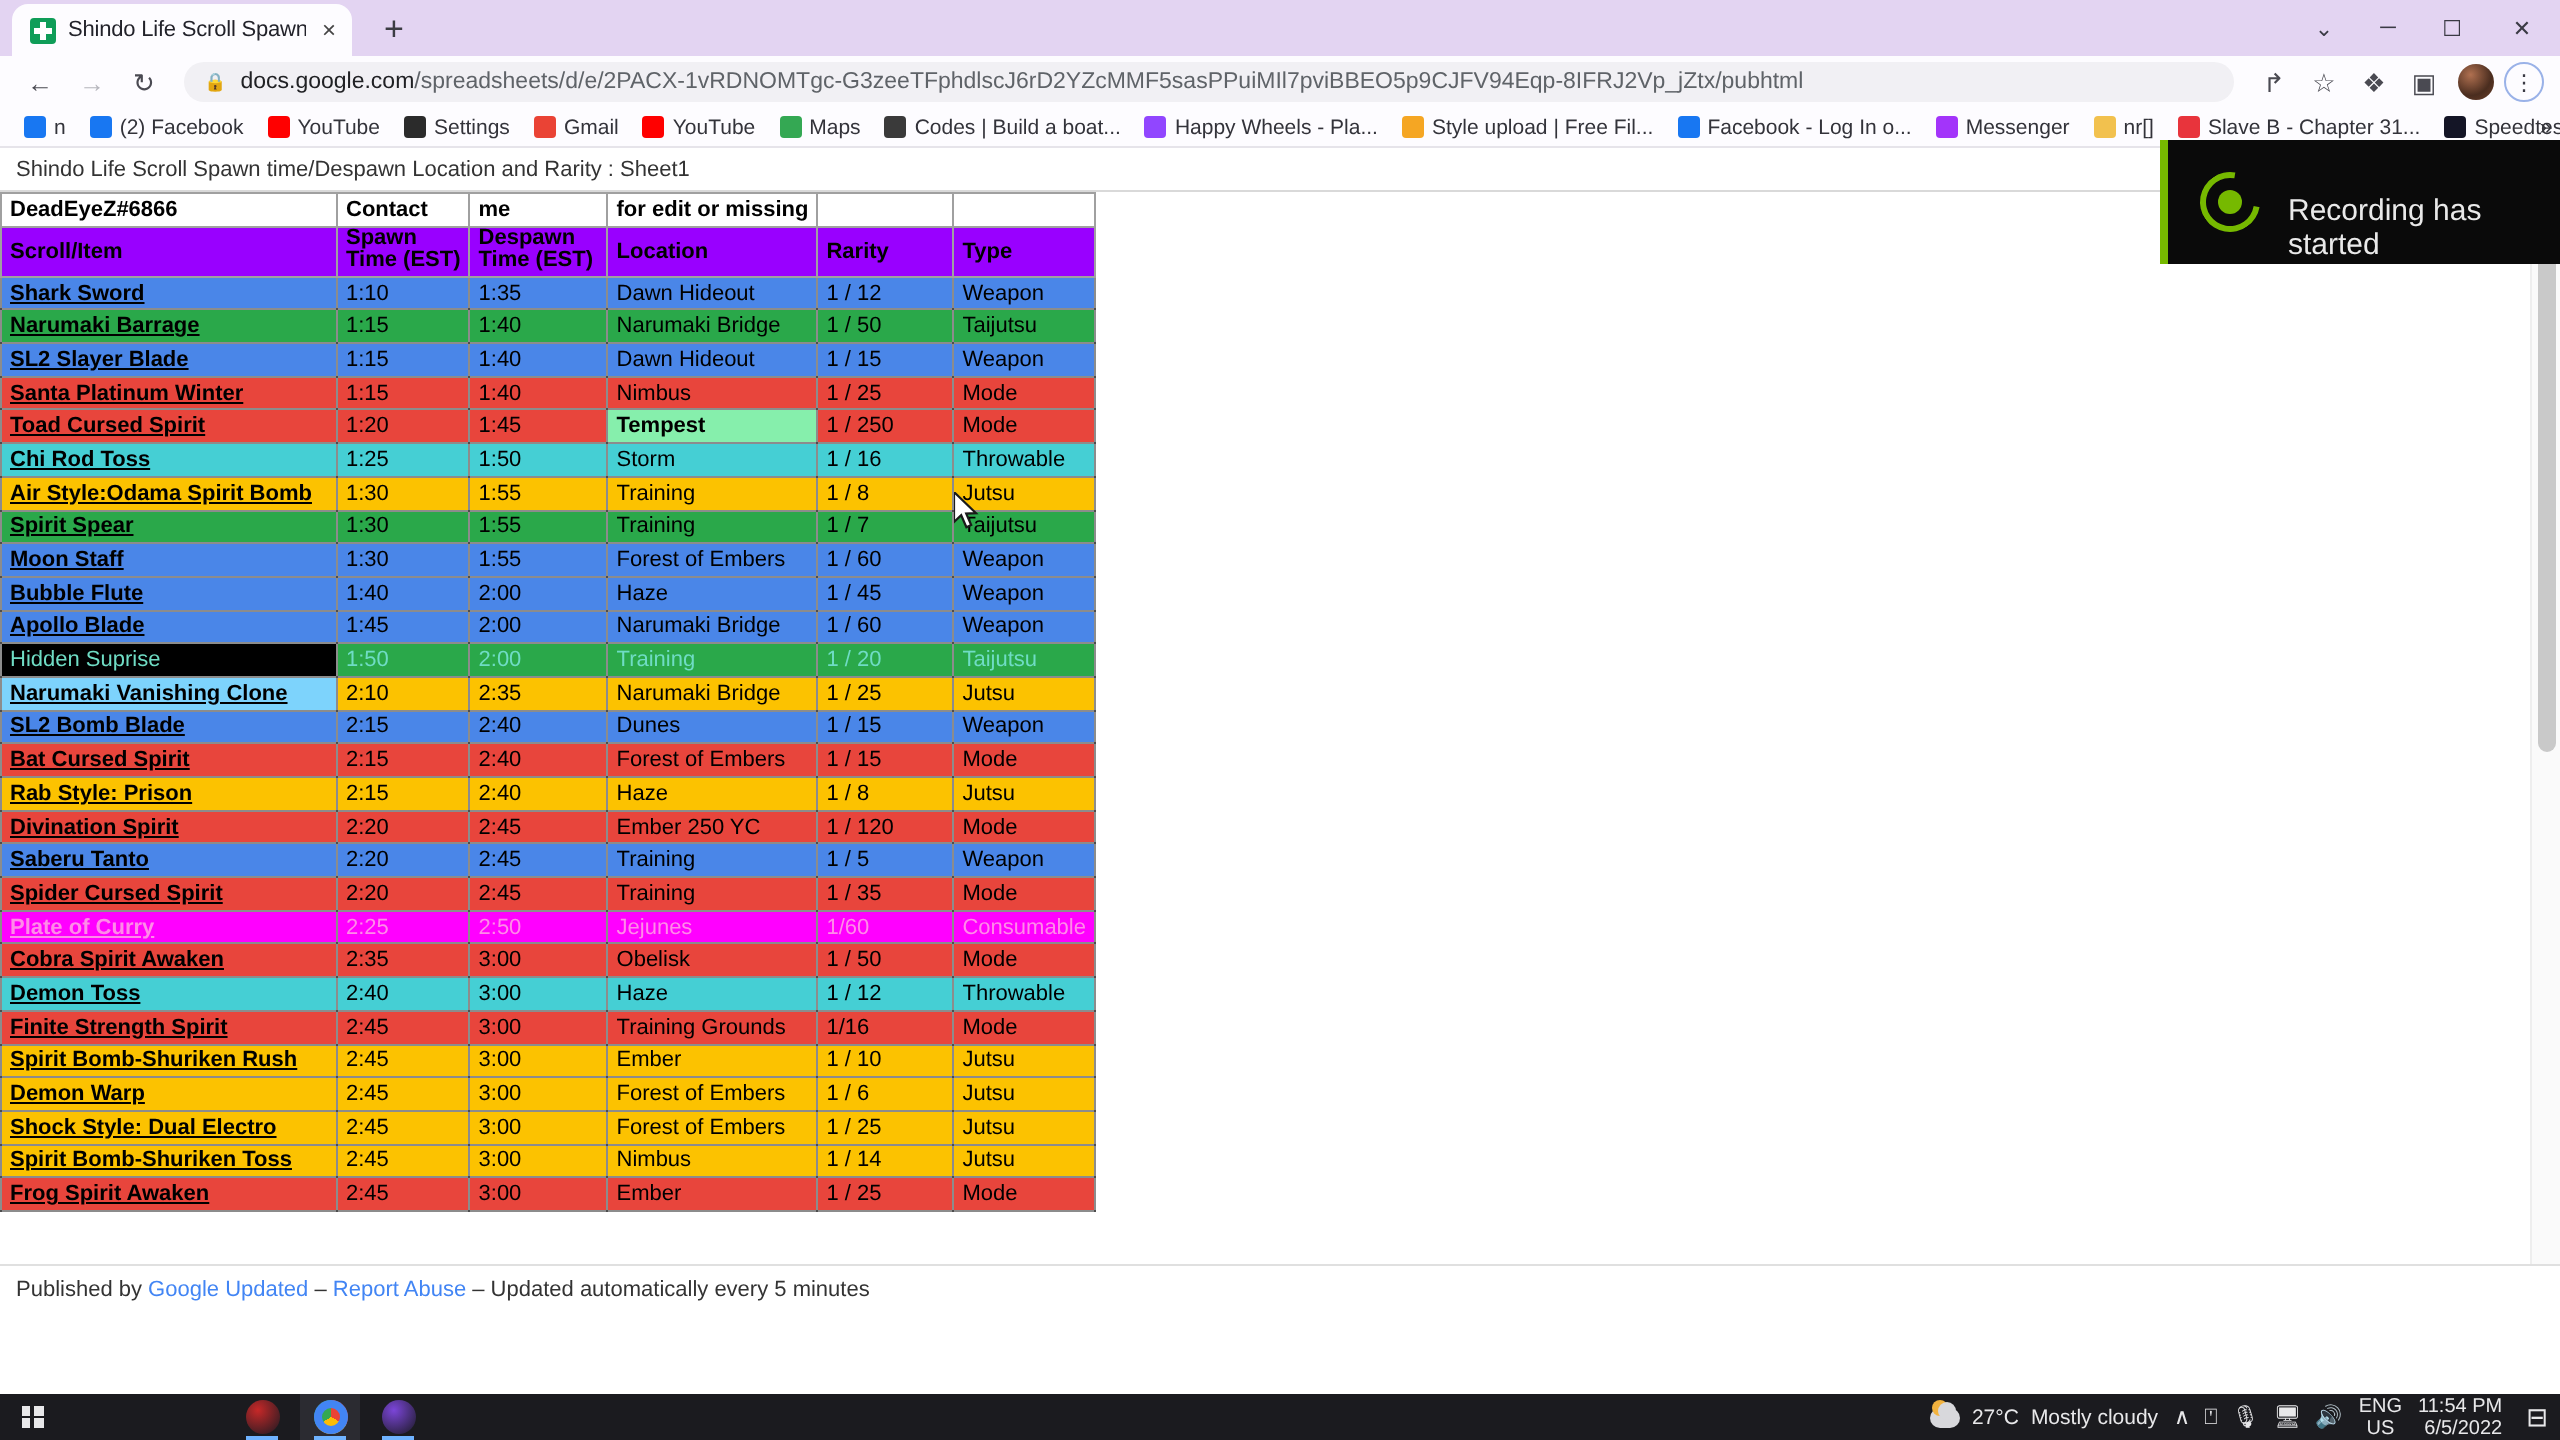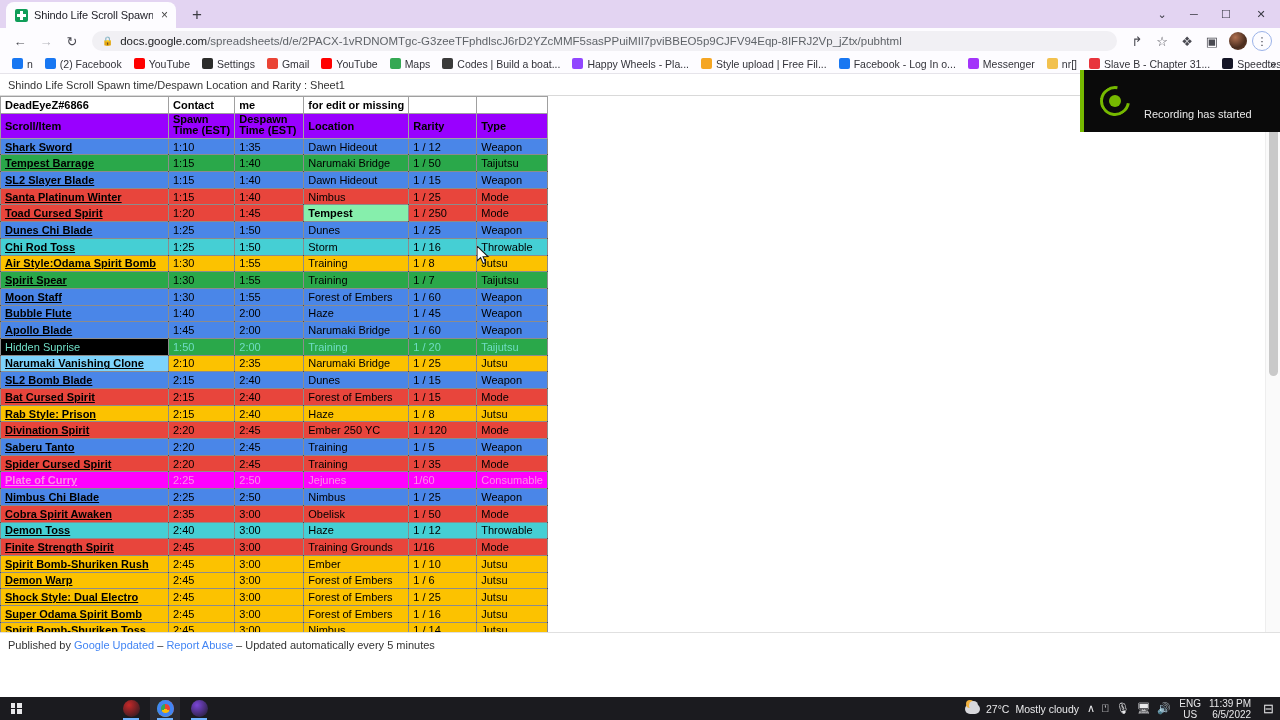--- a/index.html
+++ b/index.html
@@ -144,21 +144,21 @@
     width:30px; height:30px; flex:0 0 30px; position:relative;
   }
   .toast .gfx .ring {
     position:absolute; inset:0; border:3px solid #76b900; border-radius:50%;
     border-right-color:transparent; transform:rotate(-35deg);
   }
   .toast .gfx .dot {
     position:absolute; left:9px; top:9px; width:12px; height:12px;
     background:#76b900; border-radius:50%;
   }
-  .toast .ttext { color:#e9e9e9; font-size:11px;margin-top:25px; }
+  .toast .ttext { color:#e9e9e9; font-size:15px;margin-top:25px; }
 
   
   .taskbar {
     position:absolute; left:0; bottom:0; width:1280px; height:23px;
     background:#1b1b1f; display:flex; align-items:center; color:#e8e8ea;
     font-size:10.5px;
   }
   .tb-start {
     width:32px; height:23px; display:flex; align-items:center; justify-content:center;
   }
@@ -333,21 +333,21 @@
           </tr>
           <tr>
             <td class="itemcell" style="background: rgb(74, 134, 232); color: rgb(0, 0, 0); border-color: rgba(0, 0, 0, 0.45);">Shark Sword</td>
             <td style="background: rgb(74, 134, 232); color: rgb(0, 0, 0); border-color: rgba(0, 0, 0, 0.45);">1:10</td>
             <td style="background: rgb(74, 134, 232); color: rgb(0, 0, 0); border-color: rgba(0, 0, 0, 0.45);">1:35</td>
             <td style="background: rgb(74, 134, 232); color: rgb(0, 0, 0); border-color: rgba(0, 0, 0, 0.45);">Dawn Hideout</td>
             <td style="background: rgb(74, 134, 232); color: rgb(0, 0, 0); border-color: rgba(0, 0, 0, 0.45);">1 / 12</td>
             <td style="background: rgb(74, 134, 232); color: rgb(0, 0, 0); border-color: rgba(0, 0, 0, 0.45);">Weapon</td>
           </tr>
           <tr>
-            <td class="itemcell" style="background: rgb(42, 168, 74); color: rgb(0, 0, 0); border-color: rgba(0, 0, 0, 0.45);">Tempest Barrage</td>
+            <td class="itemcell" style="background: rgb(42, 168, 74); color: rgb(0, 0, 0); border-color: rgba(0, 0, 0, 0.45);">Narumaki Barrage</td>
             <td style="background: rgb(42, 168, 74); color: rgb(0, 0, 0); border-color: rgba(0, 0, 0, 0.45);">1:15</td>
             <td style="background: rgb(42, 168, 74); color: rgb(0, 0, 0); border-color: rgba(0, 0, 0, 0.45);">1:40</td>
             <td style="background: rgb(42, 168, 74); color: rgb(0, 0, 0); border-color: rgba(0, 0, 0, 0.45);">Narumaki Bridge</td>
             <td style="background: rgb(42, 168, 74); color: rgb(0, 0, 0); border-color: rgba(0, 0, 0, 0.45);">1 / 50</td>
             <td style="background: rgb(42, 168, 74); color: rgb(0, 0, 0); border-color: rgba(0, 0, 0, 0.45);">Taijutsu</td>
           </tr>
           <tr>
             <td class="itemcell" style="background: rgb(74, 134, 232); color: rgb(0, 0, 0); border-color: rgba(0, 0, 0, 0.45);">SL2 Slayer Blade</td>
             <td style="background: rgb(74, 134, 232); color: rgb(0, 0, 0); border-color: rgba(0, 0, 0, 0.45);">1:15</td>
             <td style="background: rgb(74, 134, 232); color: rgb(0, 0, 0); border-color: rgba(0, 0, 0, 0.45);">1:40</td>
@@ -365,28 +365,20 @@
           </tr>
           <tr>
             <td class="itemcell" style="background: rgb(232, 69, 60); color: rgb(0, 0, 0); border-color: rgba(0, 0, 0, 0.45);">Toad Cursed Spirit</td>
             <td style="background: rgb(232, 69, 60); color: rgb(0, 0, 0); border-color: rgba(0, 0, 0, 0.45);">1:20</td>
             <td style="background: rgb(232, 69, 60); color: rgb(0, 0, 0); border-color: rgba(0, 0, 0, 0.45);">1:45</td>
             <td style="background: #86efac; color: rgb(0, 0, 0); border-color: rgba(0, 0, 0, 0.45); font-weight: bold;">Tempest</td>
             <td style="background: rgb(232, 69, 60); color: rgb(0, 0, 0); border-color: rgba(0, 0, 0, 0.45);">1 / 250</td>
             <td style="background: rgb(232, 69, 60); color: rgb(0, 0, 0); border-color: rgba(0, 0, 0, 0.45);">Mode</td>
           </tr>
           <tr>
-            <td class="itemcell" style="background: rgb(74, 134, 232); color: rgb(0, 0, 0); border-color: rgba(0, 0, 0, 0.45);">Dunes Chi Blade</td>
-            <td style="background: rgb(74, 134, 232); color: rgb(0, 0, 0); border-color: rgba(0, 0, 0, 0.45);">1:25</td>
-            <td style="background: rgb(74, 134, 232); color: rgb(0, 0, 0); border-color: rgba(0, 0, 0, 0.45);">1:50</td>
-            <td style="background: rgb(74, 134, 232); color: rgb(0, 0, 0); border-color: rgba(0, 0, 0, 0.45);">Dunes</td>
-            <td style="background: rgb(74, 134, 232); color: rgb(0, 0, 0); border-color: rgba(0, 0, 0, 0.45);">1 / 25</td>
-            <td style="background: rgb(74, 134, 232); color: rgb(0, 0, 0); border-color: rgba(0, 0, 0, 0.45);">Weapon</td>
-          </tr>
-          <tr>
             <td class="itemcell" style="background: rgb(69, 207, 212); color: rgb(0, 0, 0); border-color: rgba(0, 0, 0, 0.45);">Chi Rod Toss</td>
             <td style="background: rgb(69, 207, 212); color: rgb(0, 0, 0); border-color: rgba(0, 0, 0, 0.45);">1:25</td>
             <td style="background: rgb(69, 207, 212); color: rgb(0, 0, 0); border-color: rgba(0, 0, 0, 0.45);">1:50</td>
             <td style="background: rgb(69, 207, 212); color: rgb(0, 0, 0); border-color: rgba(0, 0, 0, 0.45);">Storm</td>
             <td style="background: rgb(69, 207, 212); color: rgb(0, 0, 0); border-color: rgba(0, 0, 0, 0.45);">1 / 16</td>
             <td style="background: rgb(69, 207, 212); color: rgb(0, 0, 0); border-color: rgba(0, 0, 0, 0.45);">Throwable</td>
           </tr>
           <tr>
             <td class="itemcell" style="background: rgb(252, 194, 0); color: rgb(0, 0, 0); border-color: rgba(0, 0, 0, 0.45);">Air Style:Odama Spirit Bomb</td>
             <td style="background: rgb(252, 194, 0); color: rgb(0, 0, 0); border-color: rgba(0, 0, 0, 0.45);">1:30</td>
@@ -493,28 +485,20 @@
           </tr>
           <tr>
             <td class="itemcell" style="background: rgb(255, 0, 255); color: rgb(255, 140, 232); border-color: rgba(0, 0, 0, 0.45);">Plate of Curry</td>
             <td style="background: rgb(255, 0, 255); color: rgb(255, 140, 232); border-color: rgba(0, 0, 0, 0.45);">2:25</td>
             <td style="background: rgb(255, 0, 255); color: rgb(255, 140, 232); border-color: rgba(0, 0, 0, 0.45);">2:50</td>
             <td style="background: rgb(255, 0, 255); color: rgb(255, 140, 232); border-color: rgba(0, 0, 0, 0.45);">Jejunes</td>
             <td style="background: rgb(255, 0, 255); color: rgb(255, 140, 232); border-color: rgba(0, 0, 0, 0.45);">1/60</td>
             <td style="background: rgb(255, 0, 255); color: rgb(255, 140, 232); border-color: rgba(0, 0, 0, 0.45);">Consumable</td>
           </tr>
           <tr>
-            <td class="itemcell" style="background: rgb(74, 134, 232); color: rgb(0, 0, 0); border-color: rgba(0, 0, 0, 0.45);">Nimbus Chi Blade</td>
-            <td style="background: rgb(74, 134, 232); color: rgb(0, 0, 0); border-color: rgba(0, 0, 0, 0.45);">2:25</td>
-            <td style="background: rgb(74, 134, 232); color: rgb(0, 0, 0); border-color: rgba(0, 0, 0, 0.45);">2:50</td>
-            <td style="background: rgb(74, 134, 232); color: rgb(0, 0, 0); border-color: rgba(0, 0, 0, 0.45);">Nimbus</td>
-            <td style="background: rgb(74, 134, 232); color: rgb(0, 0, 0); border-color: rgba(0, 0, 0, 0.45);">1 / 25</td>
-            <td style="background: rgb(74, 134, 232); color: rgb(0, 0, 0); border-color: rgba(0, 0, 0, 0.45);">Weapon</td>
-          </tr>
-          <tr>
             <td class="itemcell" style="background: rgb(232, 69, 60); color: rgb(0, 0, 0); border-color: rgba(0, 0, 0, 0.45);">Cobra Spirit Awaken</td>
             <td style="background: rgb(232, 69, 60); color: rgb(0, 0, 0); border-color: rgba(0, 0, 0, 0.45);">2:35</td>
             <td style="background: rgb(232, 69, 60); color: rgb(0, 0, 0); border-color: rgba(0, 0, 0, 0.45);">3:00</td>
             <td style="background: rgb(232, 69, 60); color: rgb(0, 0, 0); border-color: rgba(0, 0, 0, 0.45);">Obelisk</td>
             <td style="background: rgb(232, 69, 60); color: rgb(0, 0, 0); border-color: rgba(0, 0, 0, 0.45);">1 / 50</td>
             <td style="background: rgb(232, 69, 60); color: rgb(0, 0, 0); border-color: rgba(0, 0, 0, 0.45);">Mode</td>
           </tr>
           <tr>
             <td class="itemcell" style="background: rgb(69, 207, 212); color: rgb(0, 0, 0); border-color: rgba(0, 0, 0, 0.45);">Demon Toss</td>
             <td style="background: rgb(69, 207, 212); color: rgb(0, 0, 0); border-color: rgba(0, 0, 0, 0.45);">2:40</td>
@@ -546,28 +530,20 @@
             <td style="background: rgb(252, 194, 0); color: rgb(0, 0, 0); border-color: rgba(0, 0, 0, 0.45);">Forest of Embers</td>
             <td style="background: rgb(252, 194, 0); color: rgb(0, 0, 0); border-color: rgba(0, 0, 0, 0.45);">1 / 6</td>
             <td style="background: rgb(252, 194, 0); color: rgb(0, 0, 0); border-color: rgba(0, 0, 0, 0.45);">Jutsu</td>
           </tr>
           <tr>
             <td class="itemcell" style="background: rgb(252, 194, 0); color: rgb(0, 0, 0); border-color: rgba(0, 0, 0, 0.45);">Shock Style: Dual Electro</td>
             <td style="background: rgb(252, 194, 0); color: rgb(0, 0, 0); border-color: rgba(0, 0, 0, 0.45);">2:45</td>
             <td style="background: rgb(252, 194, 0); color: rgb(0, 0, 0); border-color: rgba(0, 0, 0, 0.45);">3:00</td>
             <td style="background: rgb(252, 194, 0); color: rgb(0, 0, 0); border-color: rgba(0, 0, 0, 0.45);">Forest of Embers</td>
             <td style="background: rgb(252, 194, 0); color: rgb(0, 0, 0); border-color: rgba(0, 0, 0, 0.45);">1 / 25</td>
-            <td style="background: rgb(252, 194, 0); color: rgb(0, 0, 0); border-color: rgba(0, 0, 0, 0.45);">Jutsu</td>
-          </tr>
-          <tr>
-            <td class="itemcell" style="background: rgb(252, 194, 0); color: rgb(0, 0, 0); border-color: rgba(0, 0, 0, 0.45);">Super Odama Spirit Bomb</td>
-            <td style="background: rgb(252, 194, 0); color: rgb(0, 0, 0); border-color: rgba(0, 0, 0, 0.45);">2:45</td>
-            <td style="background: rgb(252, 194, 0); color: rgb(0, 0, 0); border-color: rgba(0, 0, 0, 0.45);">3:00</td>
-            <td style="background: rgb(252, 194, 0); color: rgb(0, 0, 0); border-color: rgba(0, 0, 0, 0.45);">Forest of Embers</td>
-            <td style="background: rgb(252, 194, 0); color: rgb(0, 0, 0); border-color: rgba(0, 0, 0, 0.45);">1 / 16</td>
             <td style="background: rgb(252, 194, 0); color: rgb(0, 0, 0); border-color: rgba(0, 0, 0, 0.45);">Jutsu</td>
           </tr>
           <tr>
             <td class="itemcell" style="background: rgb(252, 194, 0); color: rgb(0, 0, 0); border-color: rgba(0, 0, 0, 0.45);">Spirit Bomb-Shuriken Toss</td>
             <td style="background: rgb(252, 194, 0); color: rgb(0, 0, 0); border-color: rgba(0, 0, 0, 0.45);">2:45</td>
             <td style="background: rgb(252, 194, 0); color: rgb(0, 0, 0); border-color: rgba(0, 0, 0, 0.45);">3:00</td>
             <td style="background: rgb(252, 194, 0); color: rgb(0, 0, 0); border-color: rgba(0, 0, 0, 0.45);">Nimbus</td>
             <td style="background: rgb(252, 194, 0); color: rgb(0, 0, 0); border-color: rgba(0, 0, 0, 0.45);">1 / 14</td>
             <td style="background: rgb(252, 194, 0); color: rgb(0, 0, 0); border-color: rgba(0, 0, 0, 0.45);">Jutsu</td>
           </tr>
@@ -638,18 +614,18 @@
       <span>⍞</span>
       <span>🎙</span>
       <span>🖥</span>
       <span>🔊</span>
     </div>
     <div class="langbox">
       <div>ENG</div>
       <div>US</div>
     </div>
     <div class="clockbox">
-      <div>11:39 PM</div>
+      <div>11:54 PM</div>
       <div>6/5/2022</div>
     </div>
     <div style="font-size:13px">⊟</div>
   </div>
 </div>
 
 </body></html>

